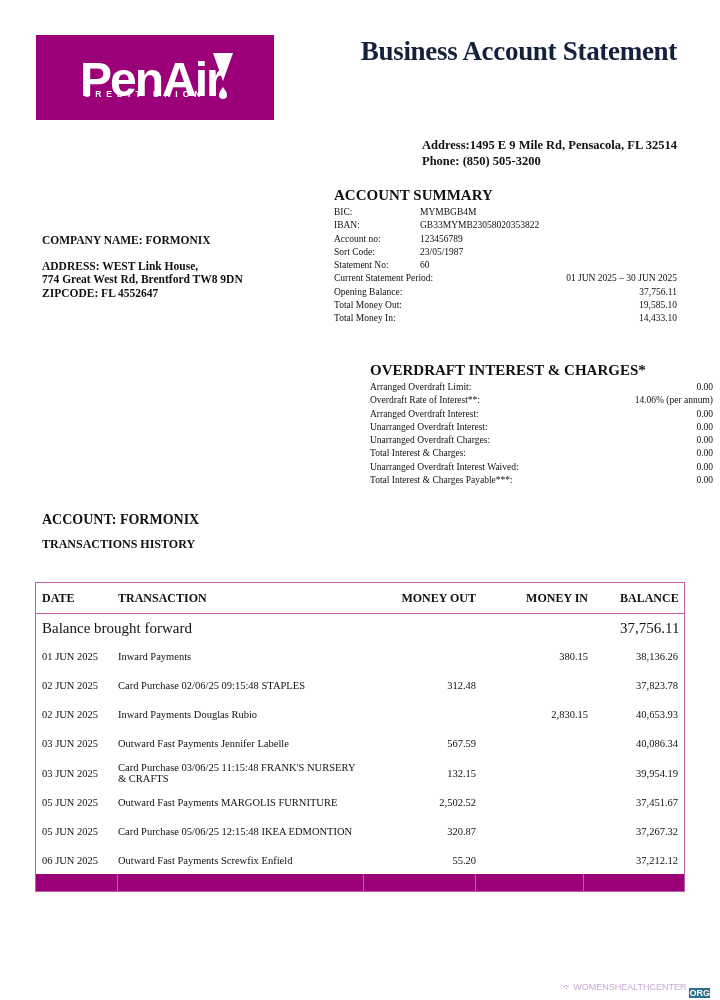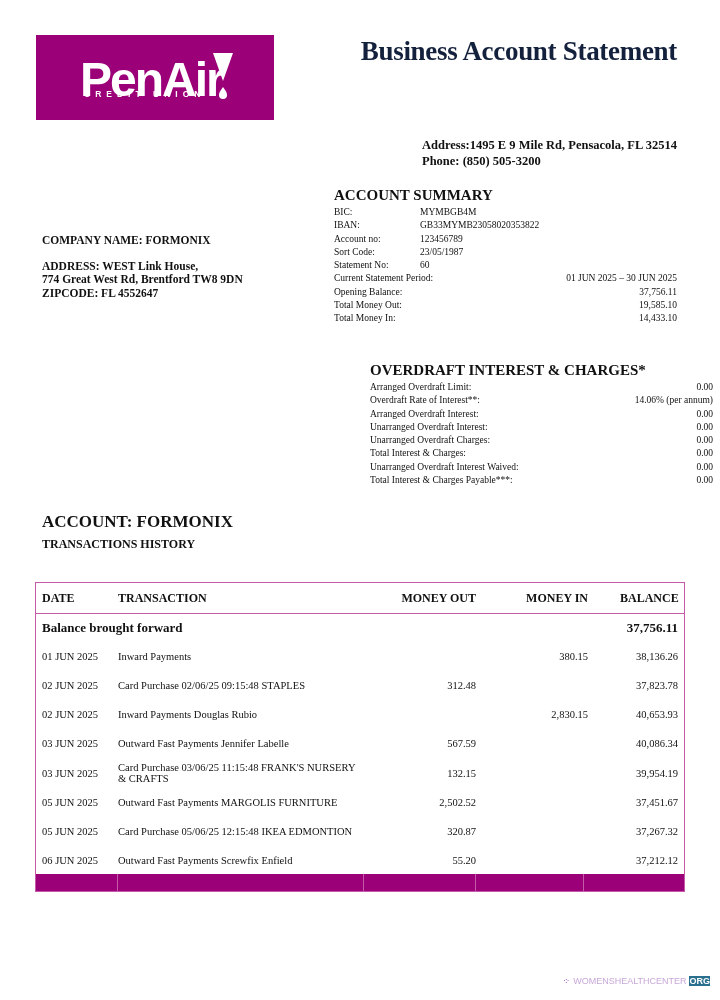--- a/index.html
+++ b/index.html
@@ -25,40 +25,40 @@
   .summary { left:334px; top:187px; width:343px; }
   .sec-title { font-size:15px; font-weight:bold; margin-bottom:2px; }
   .kv { display:flex; font-size:9.5px; line-height:13.3px; }
   .kv .k { width:86px; white-space:nowrap; }
   .kv .v { flex:1; }
   .kv.wide .k { width:auto; flex:1; }
   .kv.wide .v { flex:none; text-align:right; }
 
   .overdraft { left:334px; top:362px; width:343px;margin-left:36px; }
 
-  .acct-label { left:42px; top:512px; font-size:17px; font-weight:bold; }
+  .acct-label { left:42px; top:512px; font-size:14px; font-weight:bold; }
   .tx-label { left:42px; top:537px; font-size:12px; font-weight:bold; }
 
   .table { left:35px; top:559px; width:648px; border:1px solid #c45aa8;margin-top:23px; }
   .thead { display:flex; height:30px; align-items:center; border-bottom:1px solid #c45aa8;
            font-weight:bold; font-size:12px; }
   .row { display:flex; align-items:center; font-size:10.5px; }
   .c-date { width:82px; padding-left:6px; box-sizing:border-box; }
   .c-tx { width:246px; }
   .c-out { width:112px; text-align:right; }
   .c-in { width:112px; text-align:right; }
   .c-bal { width:96px; text-align:right; padding-right:6px; box-sizing:border-box;padding-left:32px; }
-  .bbf { height:28px; font-weight:bold; font-size:13px;gap:41px; }
+  .bbf { height:28px; font-weight:normal; font-size:15px;gap:41px; }
   .r1 { height:28px; } .r2 { height:30px; }
   .foot { display:flex; height:17px; background:#9b0078; }
   .foot div { border-right:1px solid #c45aa8; box-sizing:border-box; }
 
   .wm { right:10px; top:976px; font-family:"Liberation Sans", "DejaVu Sans", sans-serif; font-size:9px;
         color:#c8a8d8; display:flex; align-items:center; gap:3px; }
-  .wm .org { background:#2b6f8e; color:#fff; padding:0 0; font-weight:bold; }
+  .wm .org { background:#2b6f8e; color:#fff; padding:0 0; font-weight:bold;margin-top:12px; }
 </style>
 </head>
 <body>
 
 <div class="abs logo-box">
   <span class="logo-word">PenAir</span>
   <svg class="logo-mark" viewBox="0 0 22 48">
     <path d="M1 2 L21 2 L11 30 Z" fill="#fff"></path>
     <path d="M11 36 C14 40 15 42 15 44 A4 4 0 0 1 7 44 C7 42 8 40 11 36 Z" fill="#fff"></path>
   </svg>

